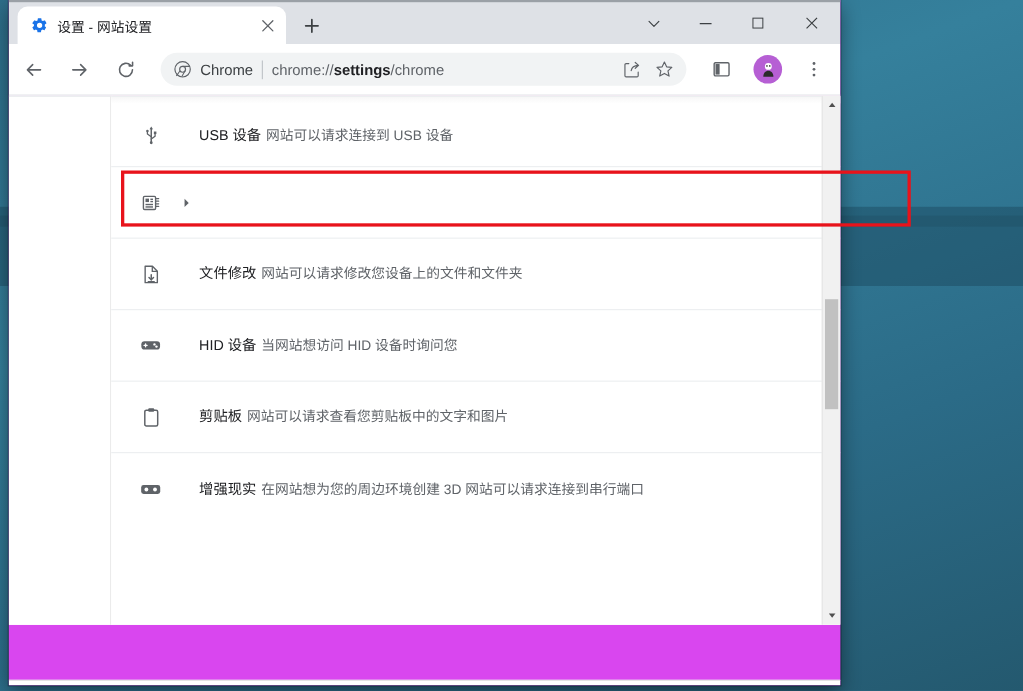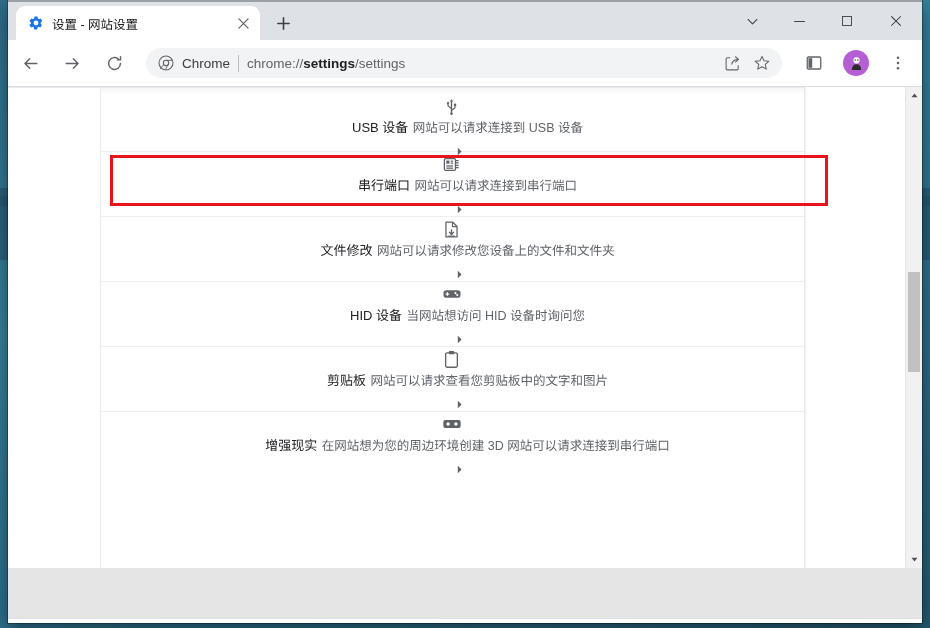--- a/index.html
+++ b/index.html
@@ -18,22 +18,22 @@
       linear-gradient(160deg, #2e6e8a 0%, #35809c 35%, #2b6b87 70%, #24596f 100%);
   }
   #desktop .band {
     position: absolute; left: 0; width: 100%;
     background: rgba(20,58,76,0.35);
   }
 
   
   #browser-window {
     position: absolute;
-    left: 8px; top: 0; width: 914px; height: 623px;
-    background: #e5e5e5;
+    left: 8px; top: 0; width: 756px; height: 623px;
+    background: #d946ef;
     box-shadow: 0 0 0 1px rgba(0,0,0,0.30), 0 6px 18px rgba(0,0,0,0.45);
     overflow: hidden;
   }
 
   
   #tabstrip {
     position: relative;
     height: 40px;
     background: #dee1e6;
     border-top: 2px solid #9aa0a6;
@@ -195,21 +195,20 @@
     border-top: 1px solid #e8eaed;
     background: linear-gradient(#f6f6f6, #ffffff);
   }
 
   .perm-row {
     display: flex; align-items: center;
     height: 65px;
     padding: 0 26px 0 24px;
     border-bottom: 1px solid #eceef0;
     gap: 0;
-    flex-direction: column;
   }
   .perm-row:last-child { border-bottom: none; }
   .perm-icon {
     width: 24px; flex: 0 0 24px;
     display: flex; align-items: center; justify-content: center;
     color: #5f6368;
   }
   .perm-text {
     flex: 1 1 auto;
     margin-left: 32px;
@@ -350,21 +349,21 @@
     <div id="omnibox">
       <span class="chrome-logo">
         <svg viewBox="0 0 24 24" width="16" height="16" aria-hidden="true">
           <circle cx="12" cy="12" r="10.5" fill="none" stroke="#5f6368" stroke-width="1.6"></circle>
           <circle cx="12" cy="12" r="4" fill="none" stroke="#5f6368" stroke-width="1.6"></circle>
           <path d="M12 8 H22 M8.6 14 L3.5 21 M15.4 14 L11 21.8" stroke="#5f6368" stroke-width="1.4" fill="none"></path>
         </svg>
       </span>
       <span id="scheme-label">Chrome</span>
       <span class="sep"></span>
-      <span id="url-text"><span>chrome://</span><b>settings</b><span>/settings</span></span>
+      <span id="url-text"><span>chrome://</span><b>settings</b><span>/chrome</span></span>
       <span id="omnibox-actions">
         <span class="omni-icon">
           <svg viewBox="0 0 24 24" width="17" height="17" aria-hidden="true">
             <path d="M8 4 H4.5 A1.5 1.5 0 0 0 3 5.5 V19.5 A1.5 1.5 0 0 0 4.5 21 H18.5 A1.5 1.5 0 0 0 20 19.5 V15" stroke="#5f6368" stroke-width="1.5" fill="none" stroke-linecap="round"></path>
             <path d="M11 13 C12 8 16 6.4 20 6.2 M16.2 2.5 L20.5 6.2 L16.2 10" stroke="#5f6368" stroke-width="1.5" fill="none" stroke-linecap="round" stroke-linejoin="round"></path>
           </svg>
         </span>
         <span class="omni-icon">
           <svg viewBox="0 0 24 24" width="18" height="18" aria-hidden="true">
             <path d="M12 3.2 L14.7 9 L21 9.7 L16.3 13.9 L17.7 20.2 L12 17 L6.3 20.2 L7.7 13.9 L3 9.7 L9.3 9 Z" stroke="#5f6368" stroke-width="1.4" fill="none" stroke-linejoin="round"></path>
@@ -434,24 +433,20 @@
             <svg viewBox="0 0 24 24" width="19" height="19" aria-hidden="true">
               <rect x="3" y="4.5" width="14" height="15" rx="1.4" fill="none" stroke="#5f6368" stroke-width="1.6"></rect>
               <rect x="5.4" y="7" width="4" height="4" fill="#5f6368"></rect>
               <rect x="11" y="7" width="3" height="1.6" fill="#5f6368"></rect>
               <rect x="11" y="9.6" width="3" height="1.6" fill="#5f6368"></rect>
               <rect x="5.4" y="13" width="8.6" height="1.6" fill="#5f6368"></rect>
               <rect x="5.4" y="15.8" width="8.6" height="1.6" fill="#5f6368"></rect>
               <path d="M18 7 H20.5 M18 10 H20.5 M18 13 H20.5 M18 16 H20.5" stroke="#5f6368" stroke-width="1.5" stroke-linecap="round"></path>
             </svg>
           </span>
-          <span class="perm-text">
-            <span class="perm-title">串行端口</span>
-            <span class="perm-sub">网站可以请求连接到串行端口</span>
-          </span>
           <span class="perm-arrow">
             <svg viewBox="0 0 16 16" width="11" height="11" aria-hidden="true">
                 <path d="M5.5 2.5 L11 8 L5.5 13.5 Z" fill="#5f6368"></path>
               </svg>
           </span>
         </div>
 
         <div class="perm-row">
           <span class="perm-icon">
             <svg viewBox="0 0 24 24" width="19" height="19" aria-hidden="true">

